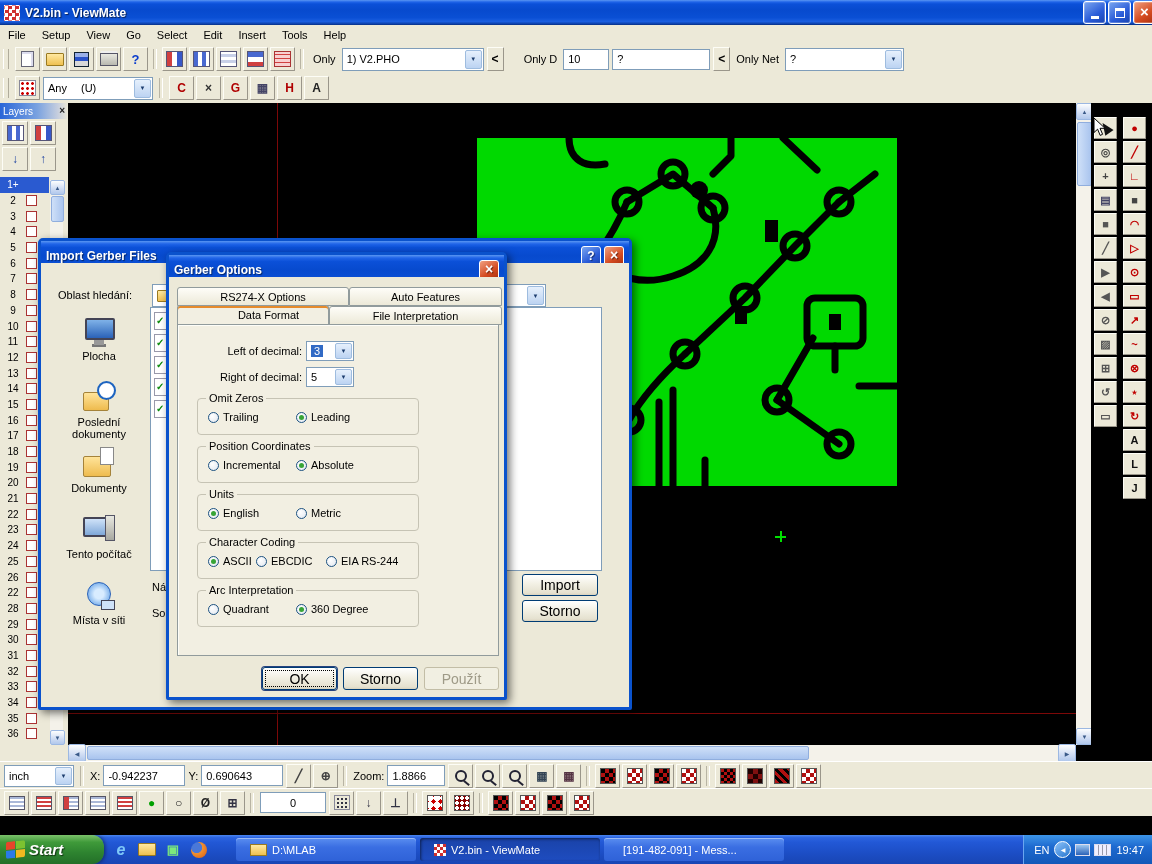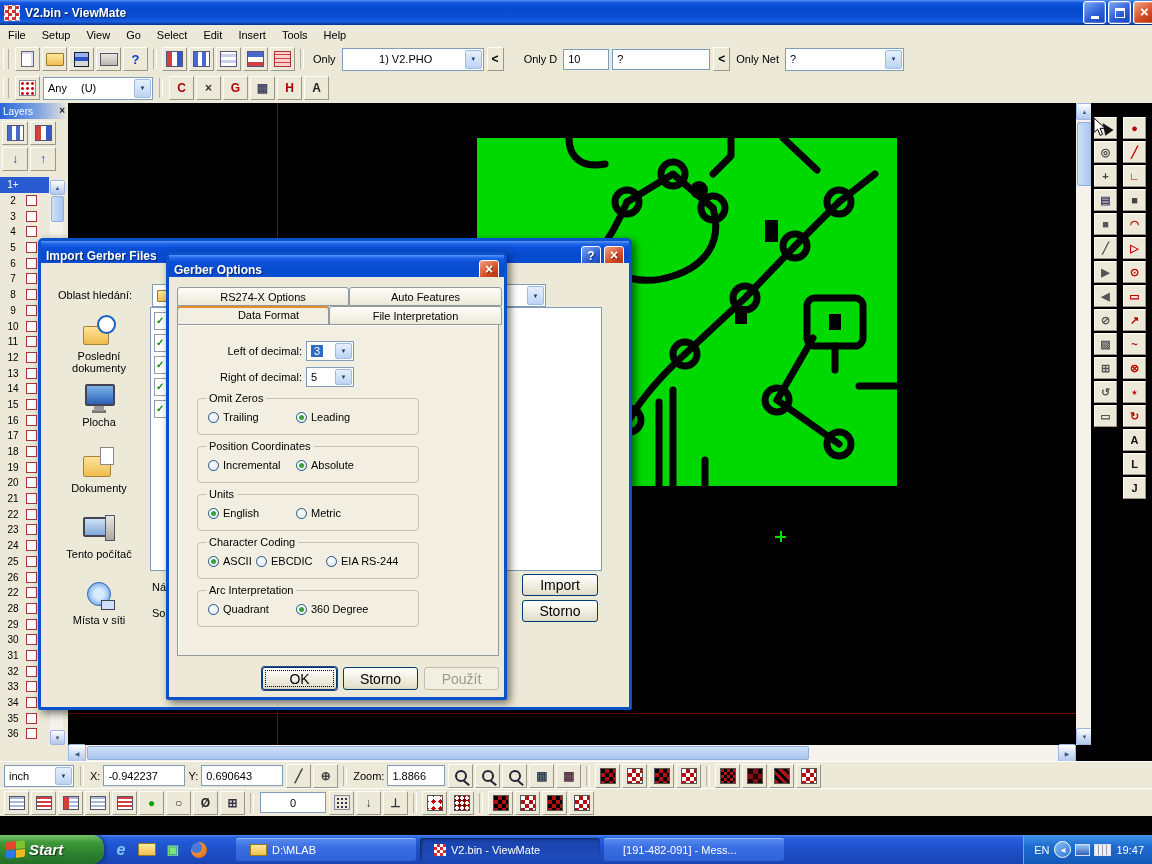--- a/index.html
+++ b/index.html
@@ -238,21 +238,21 @@
         </span>
         <span class="tbtn ic-g4">
           <i></i>
         </span>
         <span class="tbtn ic-g5">
           <i></i>
         </span>
         <span class="vsep"></span>
       </span>
     <span class="tlabel">Only</span>
-    <span class="combo" style="width:118px;justify-content:center;">
+    <span class="combo" style="width:118px;">
       <span>1) V2.PHO</span>
       <span class="cbtn"></span>
     </span>
     <span class="tbtn" style="width:15px;">&lt;</span>
     <span class="tlabel" style="margin-left:14px;">Only D</span>
     <span class="tfield" style="width:36px;">10</span>
     <span class="tfield" style="width:88px;">?</span>
     <span class="tbtn" style="width:15px;">&lt;</span>
     <span class="tlabel">Only Net</span>
     <span class="combo" style="width:95px;">
@@ -678,26 +678,26 @@
       <span class="dbtn close"></span>
     </div>
     <div class="dlg-body">
       <span class="label" style="left:17px;top:26px;">Oblast hledání:</span>
       <div class="combo" style="position:absolute;left:111px;top:21px;width:370px;">
         <span class="mini-folder"></span>
         <span class="cbtn"></span>
       </div>
       <div class="places" style="left:10px;top:52px;" id="places">
           <div class="place">
+            <span class="pl-icon pi-desktop"></span>
+            <div class="plabel">Plocha</div>
+          </div>
+          <div class="place">
             <span class="pl-icon pi-recent"></span>
             <div class="plabel">Poslední dokumenty</div>
-          </div>
-          <div class="place">
-            <span class="pl-icon pi-desktop"></span>
-            <div class="plabel">Plocha</div>
           </div>
           <div class="place">
             <span class="pl-icon pi-docs"></span>
             <div class="plabel">Dokumenty</div>
           </div>
           <div class="place">
             <span class="pl-icon pi-computer"></span>
             <div class="plabel">Tento počítač</div>
           </div>
           <div class="place">

